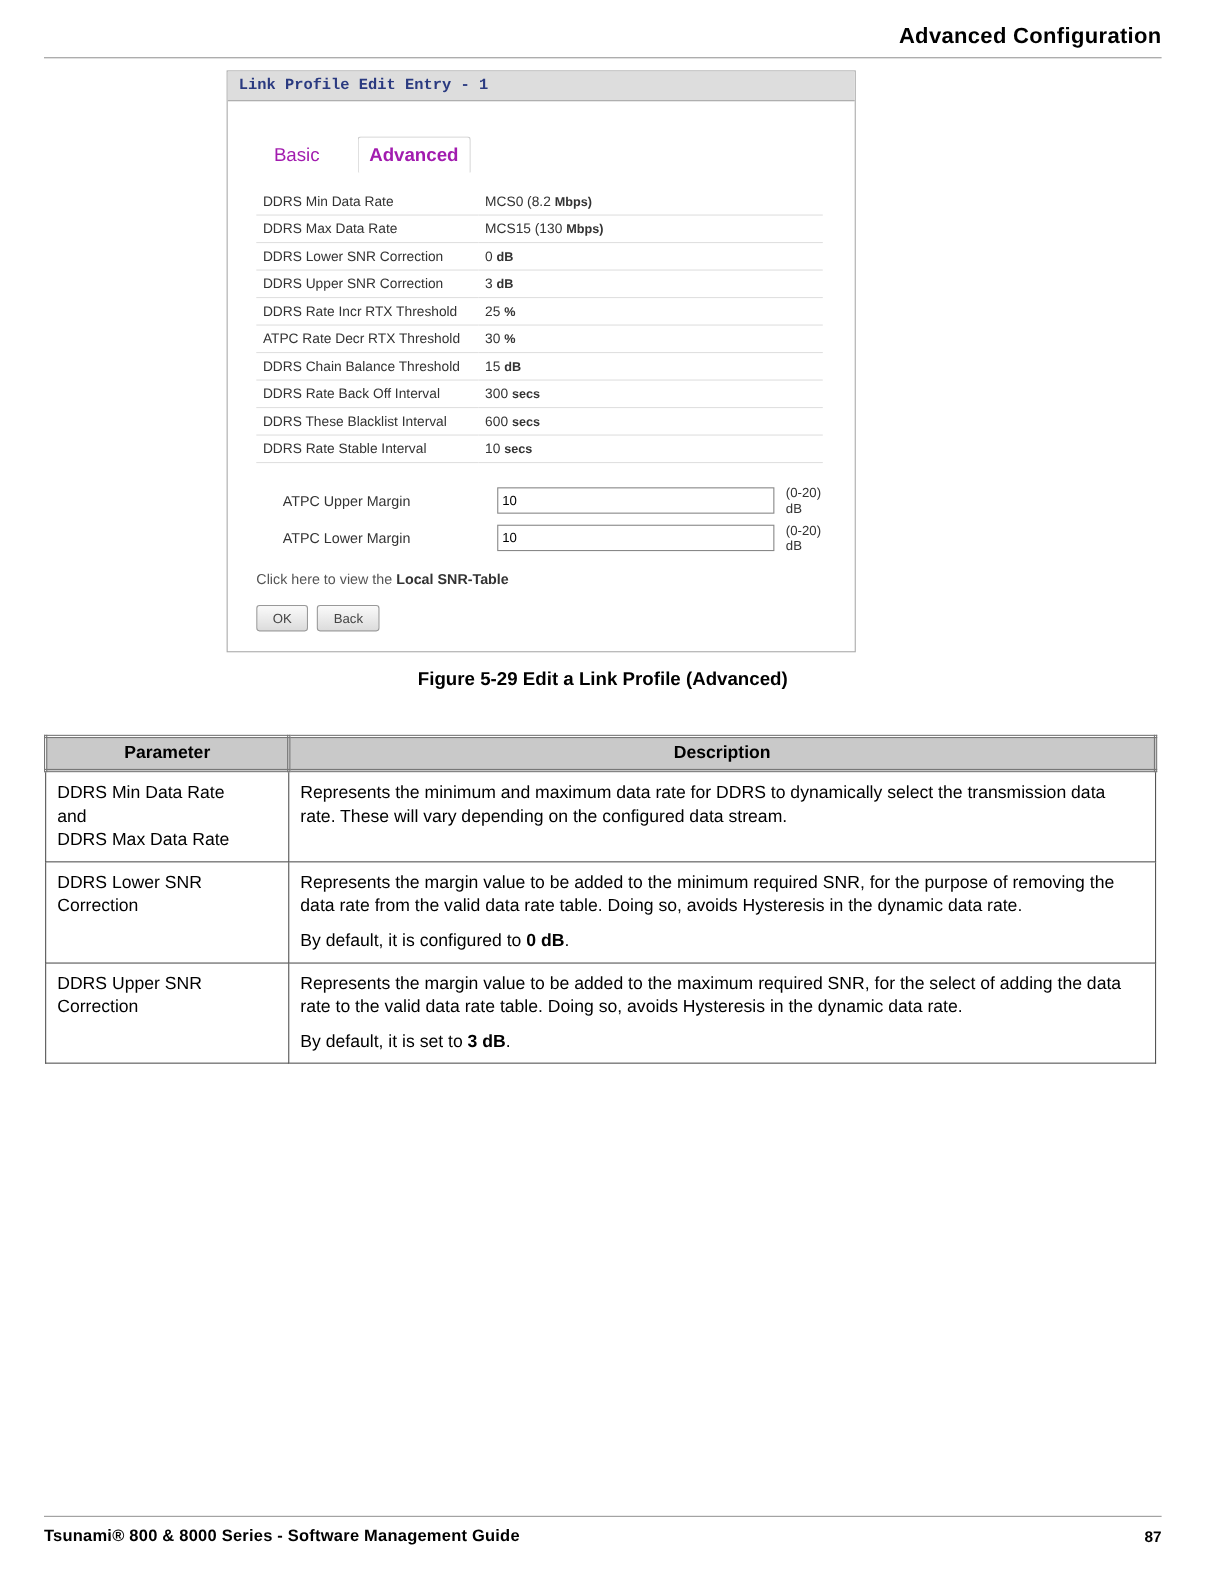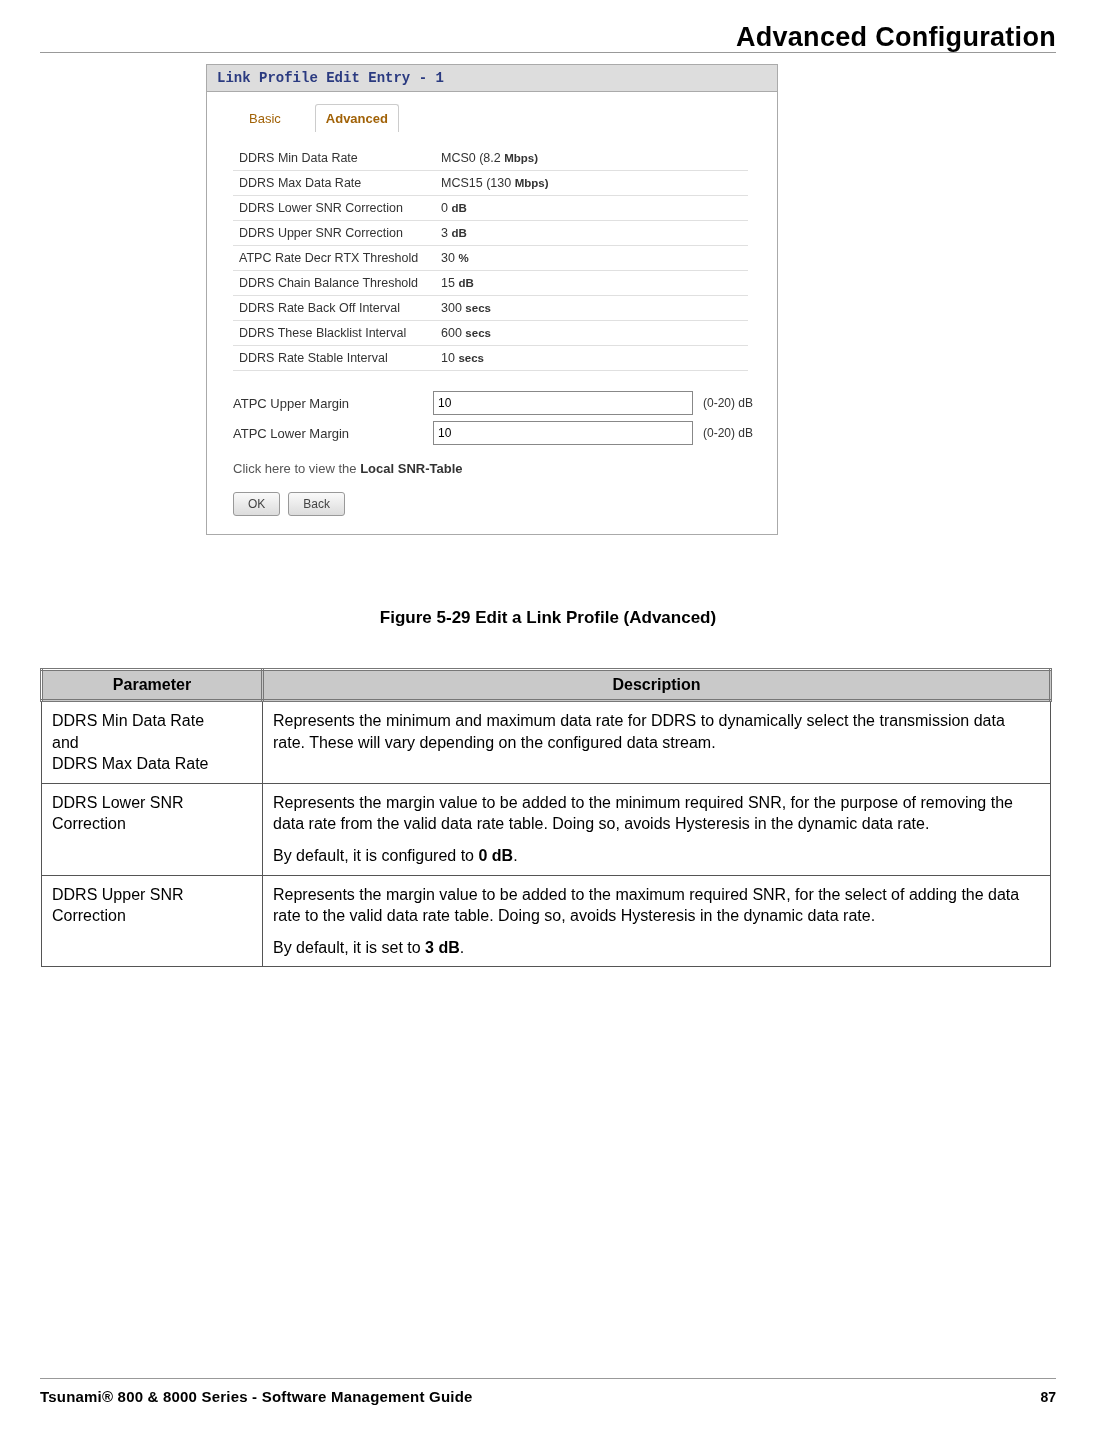--- a/index.html
+++ b/index.html
@@ -14,21 +14,21 @@
     width: 1096px;
     height: 1429px;
     position: relative;
     box-sizing: border-box;
   }
   .header-title {
     position: absolute;
     top: 22px;
     right: 40px;
     font-weight: 700;
-    font-size: 27px;
+    font-size: 20px;
     letter-spacing: 0.3px;
   }
   .header-rule {
     position: absolute;
     top: 52px;
     left: 40px;
     right: 40px;
     border-top: 1px solid #999;
   }
 
@@ -47,26 +47,26 @@
     font-weight: 700;
     font-size: 14px;
     padding: 5px 10px;
     border-bottom: 1px solid #aaa;
     font-family: Liberation Mono, monospace;
   }
   .app-body {
     padding: 10px 14px 14px 14px;
   }
   .tabs-row {
-    margin: 2px 0 14px 18px;
+    margin: 22px 0 14px 18px;
     display: flex;
     align-items: center;
     gap: 24px;
-    font-size: 13px;
-    color: #a16207;
+    font-size: 17px;
+    color: #a21caf;
   }
   .tab {
     padding: 6px 10px;
     cursor: pointer;
   }
   .tab.active {
     font-weight: 700;
     border: 1px solid #ccc;
     border-bottom: none;
     border-radius: 3px 3px 0 0;
@@ -92,21 +92,21 @@
   .spacer { height: 14px; }
 
   .atpc-row {
     display: flex;
     align-items: center;
     gap: 10px;
     margin: 6px 0 6px 12px;
     font-size: 13px;
     color: #333;
   }
-  .atpc-row .label { width: 190px; }
+  .atpc-row .label { width: 190px; margin-left: 24px; }
   .atpc-row input {
     width: 250px;
     height: 20px;
     font-size: 12px;
     padding: 1px 4px;
     border: 1px solid #888;
   }
   .atpc-row .range { font-size: 12px; color: #333; }
 
   .snr-line {
@@ -220,20 +220,24 @@
           <td class="k">DDRS Max Data Rate</td>
           <td class="v"><span>MCS15  (130</span> <span class="unit">Mbps)</span></td>
         </tr>
         <tr>
           <td class="k">DDRS Lower SNR Correction</td>
           <td class="v"><span>0</span> <span class="unit">dB</span></td>
         </tr>
         <tr>
           <td class="k">DDRS Upper SNR Correction</td>
           <td class="v"><span>3</span> <span class="unit">dB</span></td>
+        </tr>
+        <tr>
+          <td class="k">DDRS Rate Incr RTX Threshold</td>
+          <td class="v"><span>25</span> <span class="unit">%</span></td>
         </tr>
         <tr>
           <td class="k">ATPC Rate Decr RTX Threshold</td>
           <td class="v"><span>30</span> <span class="unit">%</span></td>
         </tr>
         <tr>
           <td class="k">DDRS Chain Balance Threshold</td>
           <td class="v"><span>15</span> <span class="unit">dB</span></td>
         </tr>
         <tr>

